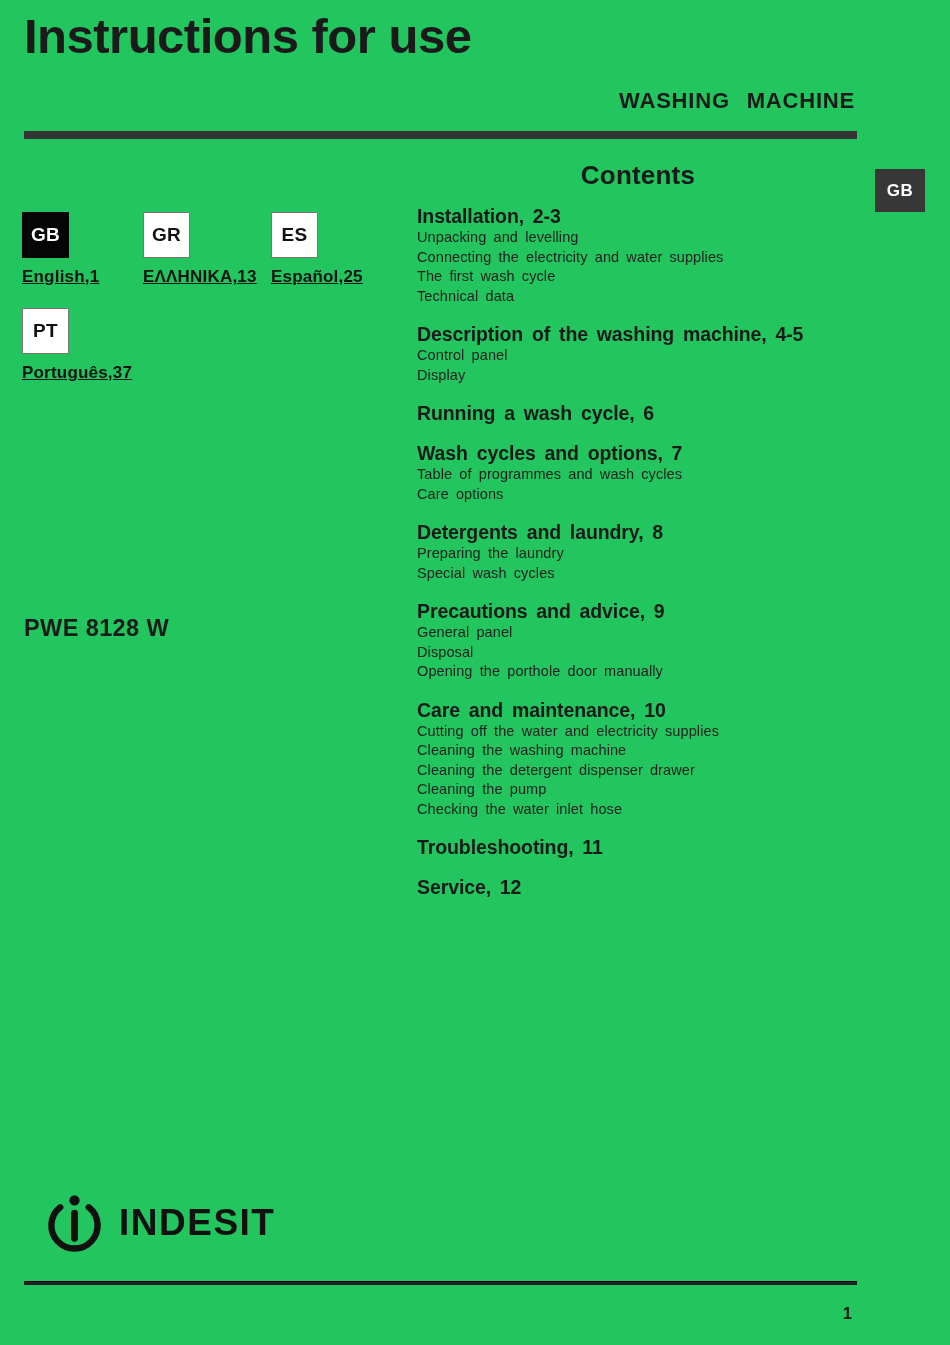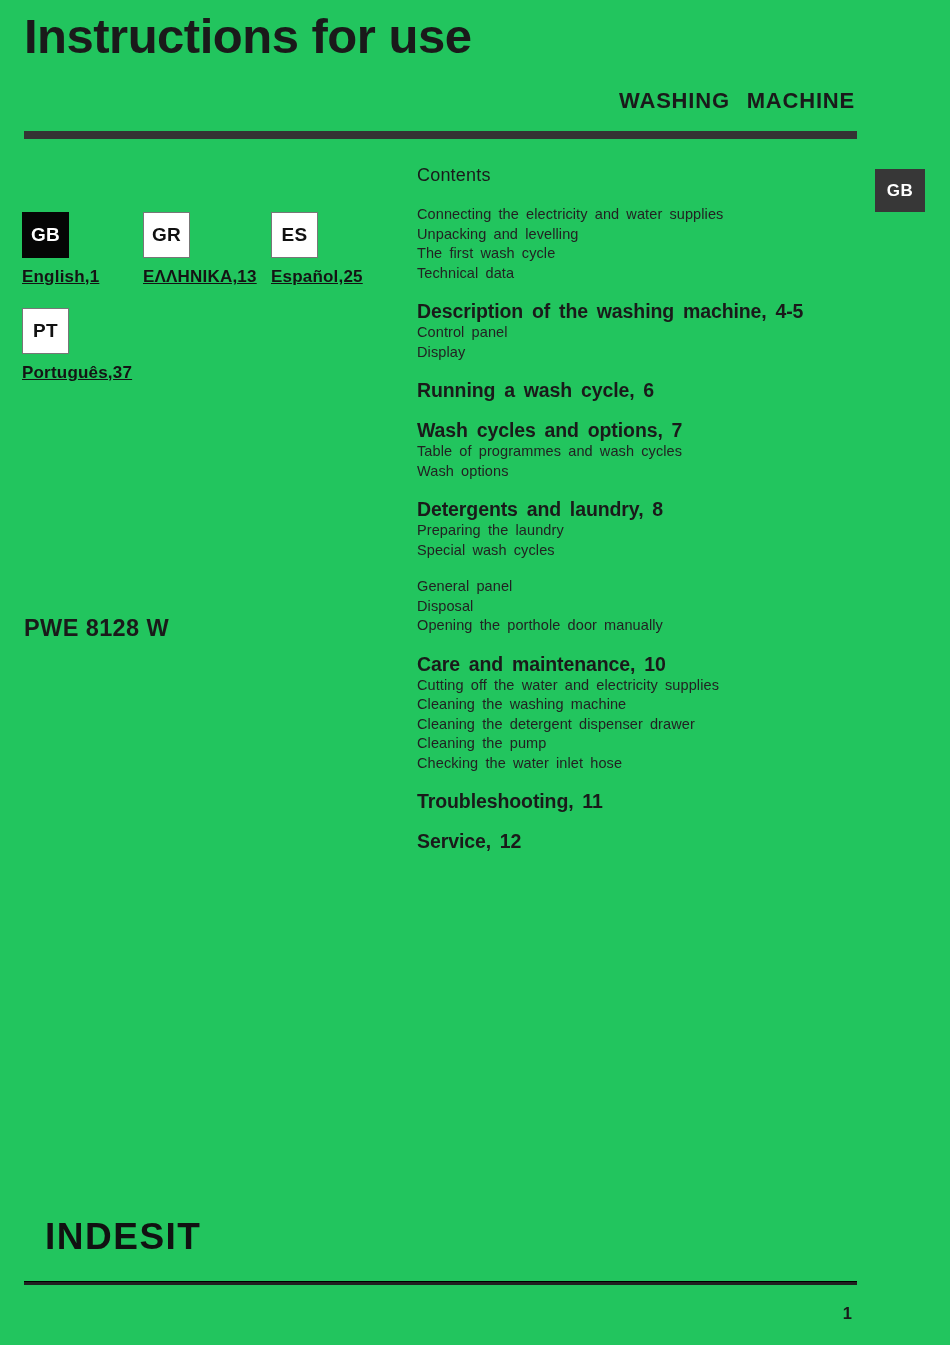--- a/index.html
+++ b/index.html
@@ -64,35 +64,35 @@
   }
 
   
   .model-code{
     position:absolute;left:24px;top:615px;
     font-size:23.5px;font-weight:700;letter-spacing:0.4px;white-space:nowrap;
   }
 
   
   .contents{position:absolute;left:417px;top:162px;width:442px;}
-  .contents-heading{font-size:18px;font-weight:400;line-height:26px;letter-spacing:0.2px;}
+  .contents-heading{font-size:26px;font-weight:700;line-height:26px;letter-spacing:0.2px;text-align:center;}
   .toc-sec{margin-top:17px;}
   .toc-title{
     font-size:19.5px;font-weight:700;line-height:23px;
     letter-spacing:-0.1px;word-spacing:3.5px;white-space:nowrap;
   }
   .toc-item{
     font-size:14.5px;line-height:19.5px;color:var(--body-text);
     word-spacing:3px;letter-spacing:0.1px;white-space:nowrap;
   }
 
   
   .logo{
     position:absolute;left:45px;top:1192px;height:60px;
-    display:flex;align-items:center;gap:15px;flex-direction:column;
+    display:flex;align-items:center;gap:15px;
   }
   .logo-mark{width:59px;height:59px;display:block;}
   .logo-word{
     font-size:37px;font-weight:700;letter-spacing:1.5px;color:#111;
     line-height:59px;
   }
 
   
   .bottom-rule{
     position:absolute;left:24px;top:1281px;width:833px;height:4px;
@@ -143,49 +143,51 @@
     <div class="lang-label">Português,37</div>
   </div>
 </div>
 
   <div class="model-code">PWE 8128 W</div>
 
   <div class="contents">
     <h2 class="contents-heading">Contents</h2>
     <div id="toc">
   <section class="toc-sec">
-  <div class="toc-item">Connecting the electricity and water supplies</div>
-          <div class="toc-item">Unpacking and levelling</div>
+    <h3 class="toc-title">Installation, 2-3</h3>
+  <div class="toc-item">Unpacking and levelling</div>
+          <div class="toc-item">Connecting the electricity and water supplies</div>
           <div class="toc-item">The first wash cycle</div>
           <div class="toc-item">Technical data</div>
         </section>
 
   <section class="toc-sec">
     <h3 class="toc-title">Description of the washing machine, 4-5</h3>
   <div class="toc-item">Control panel</div>
           <div class="toc-item">Display</div>
         </section>
 
   <section class="toc-sec">
     <h3 class="toc-title">Running a wash cycle, 6</h3>
   </section>
 
   <section class="toc-sec">
     <h3 class="toc-title">Wash cycles and options, 7</h3>
   <div class="toc-item">Table of programmes and wash cycles</div>
-          <div class="toc-item">Wash options</div>
+          <div class="toc-item">Care options</div>
         </section>
 
   <section class="toc-sec">
     <h3 class="toc-title">Detergents and laundry, 8</h3>
           <div class="toc-item">Preparing the laundry</div>
           <div class="toc-item">Special wash cycles</div>
         </section>
 
   <section class="toc-sec">
+    <h3 class="toc-title">Precautions and advice, 9</h3>
   <div class="toc-item">General panel</div>
           <div class="toc-item">Disposal</div>
           <div class="toc-item">Opening the porthole door manually</div>
         </section>
 
   <section class="toc-sec">
     <h3 class="toc-title">Care and maintenance, 10</h3>
   <div class="toc-item">Cutting off the water and electricity supplies</div>
           <div class="toc-item">Cleaning the washing machine</div>
           <div class="toc-item">Cleaning the detergent dispenser drawer</div>

